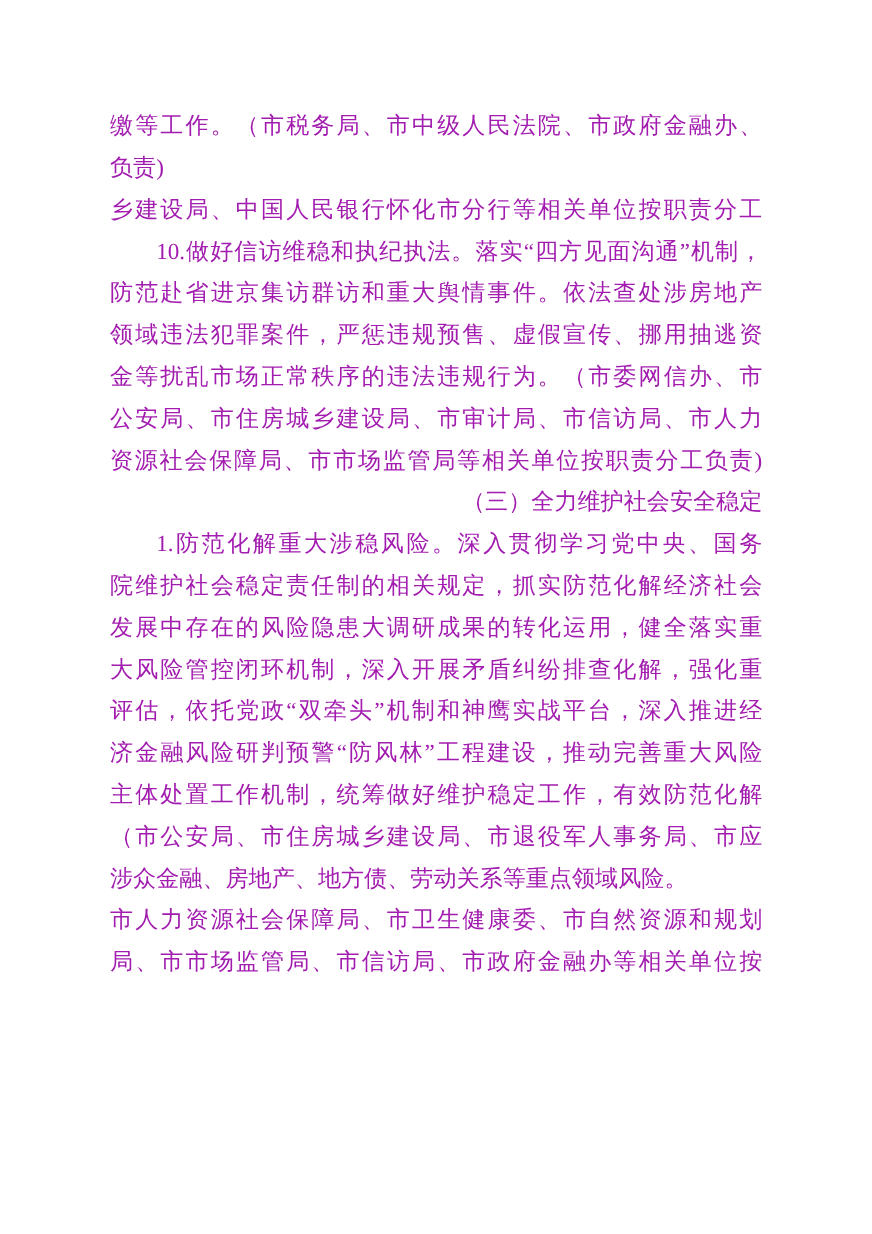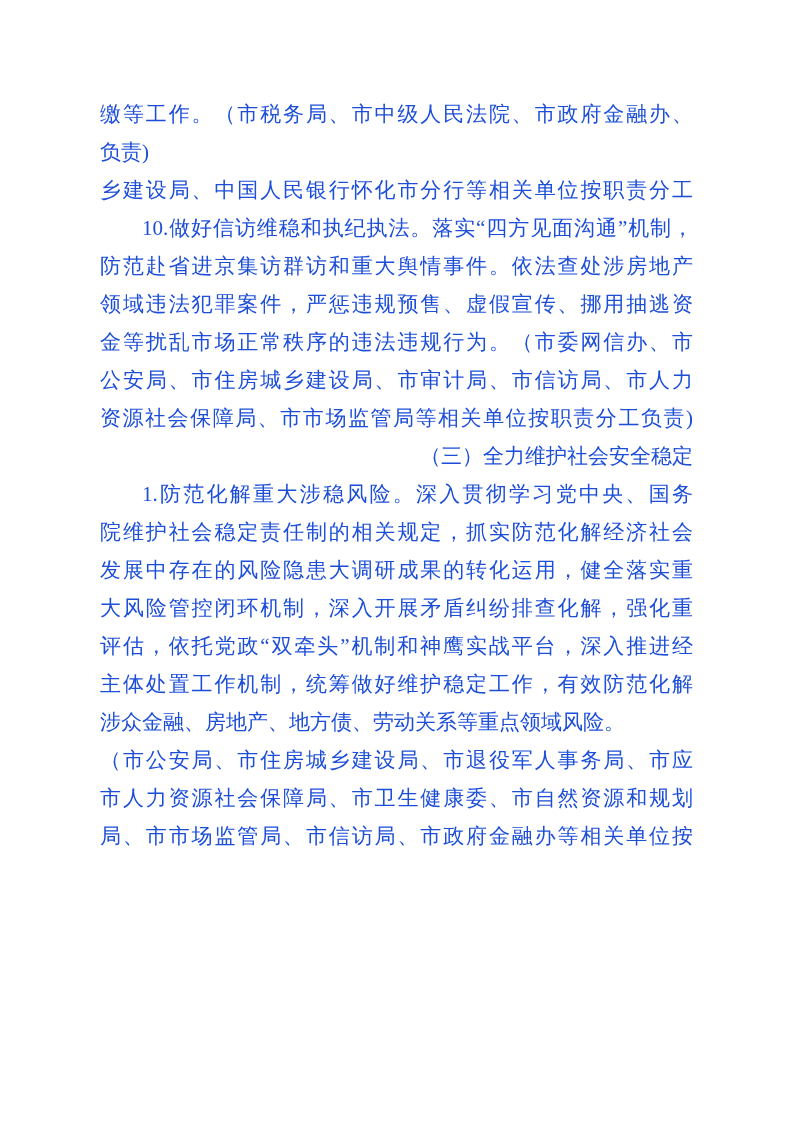--- a/index.html
+++ b/index.html
@@ -17,21 +17,21 @@
   .content {
     position: absolute;
     left: 100px;
     top: 95px;
     width: 593px;
   }
   .line {
     height: 38px;
     line-height: 38px;
     font-size: 21px;
-    color: #1d4ed8;
+    color: #a21caf;
     font-family: "Liberation Serif", "DejaVu Serif", serif;
     text-align: left;
     white-space: normal;
     overflow: hidden;
   }
   
   .j {
     text-align: justify;
     text-align-last: justify;
   }
@@ -54,19 +54,20 @@
     <div class="line j">领域违法犯罪案件，严惩违规预售、虚假宣传、挪用抽逃资</div>
     <div class="line j">金等扰乱市场正常秩序的违法违规行为。（市委网信办、市</div>
     <div class="line j">公安局、市住房城乡建设局、市审计局、市信访局、市人力</div>
     <div class="line j">资源社会保障局、市市场监管局等相关单位按职责分工负责)</div>
     <div class="line ind">（三）全力维护社会安全稳定</div>
     <div class="line j ind">1.防范化解重大涉稳风险。深入贯彻学习党中央、国务</div>
     <div class="line j">院维护社会稳定责任制的相关规定，抓实防范化解经济社会</div>
     <div class="line j">发展中存在的风险隐患大调研成果的转化运用，健全落实重</div>
     <div class="line j">大风险管控闭环机制，深入开展矛盾纠纷排查化解，强化重</div>
     <div class="line j">评估，依托党政“双牵头”机制和神鹰实战平台，深入推进经</div>
+    <div class="line j">济金融风险研判预警“防风林”工程建设，推动完善重大风险</div>
     <div class="line j">主体处置工作机制，统筹做好维护稳定工作，有效防范化解</div>
+    <div class="line j">（市公安局、市住房城乡建设局、市退役军人事务局、市应</div>
     <div class="line">涉众金融、房地产、地方债、劳动关系等重点领域风险。</div>
-    <div class="line j">（市公安局、市住房城乡建设局、市退役军人事务局、市应</div>
     <div class="line j">市人力资源社会保障局、市卫生健康委、市自然资源和规划</div>
     <div class="line j">局、市市场监管局、市信访局、市政府金融办等相关单位按</div>
   </div>
 </div>
 
 </body></html>

